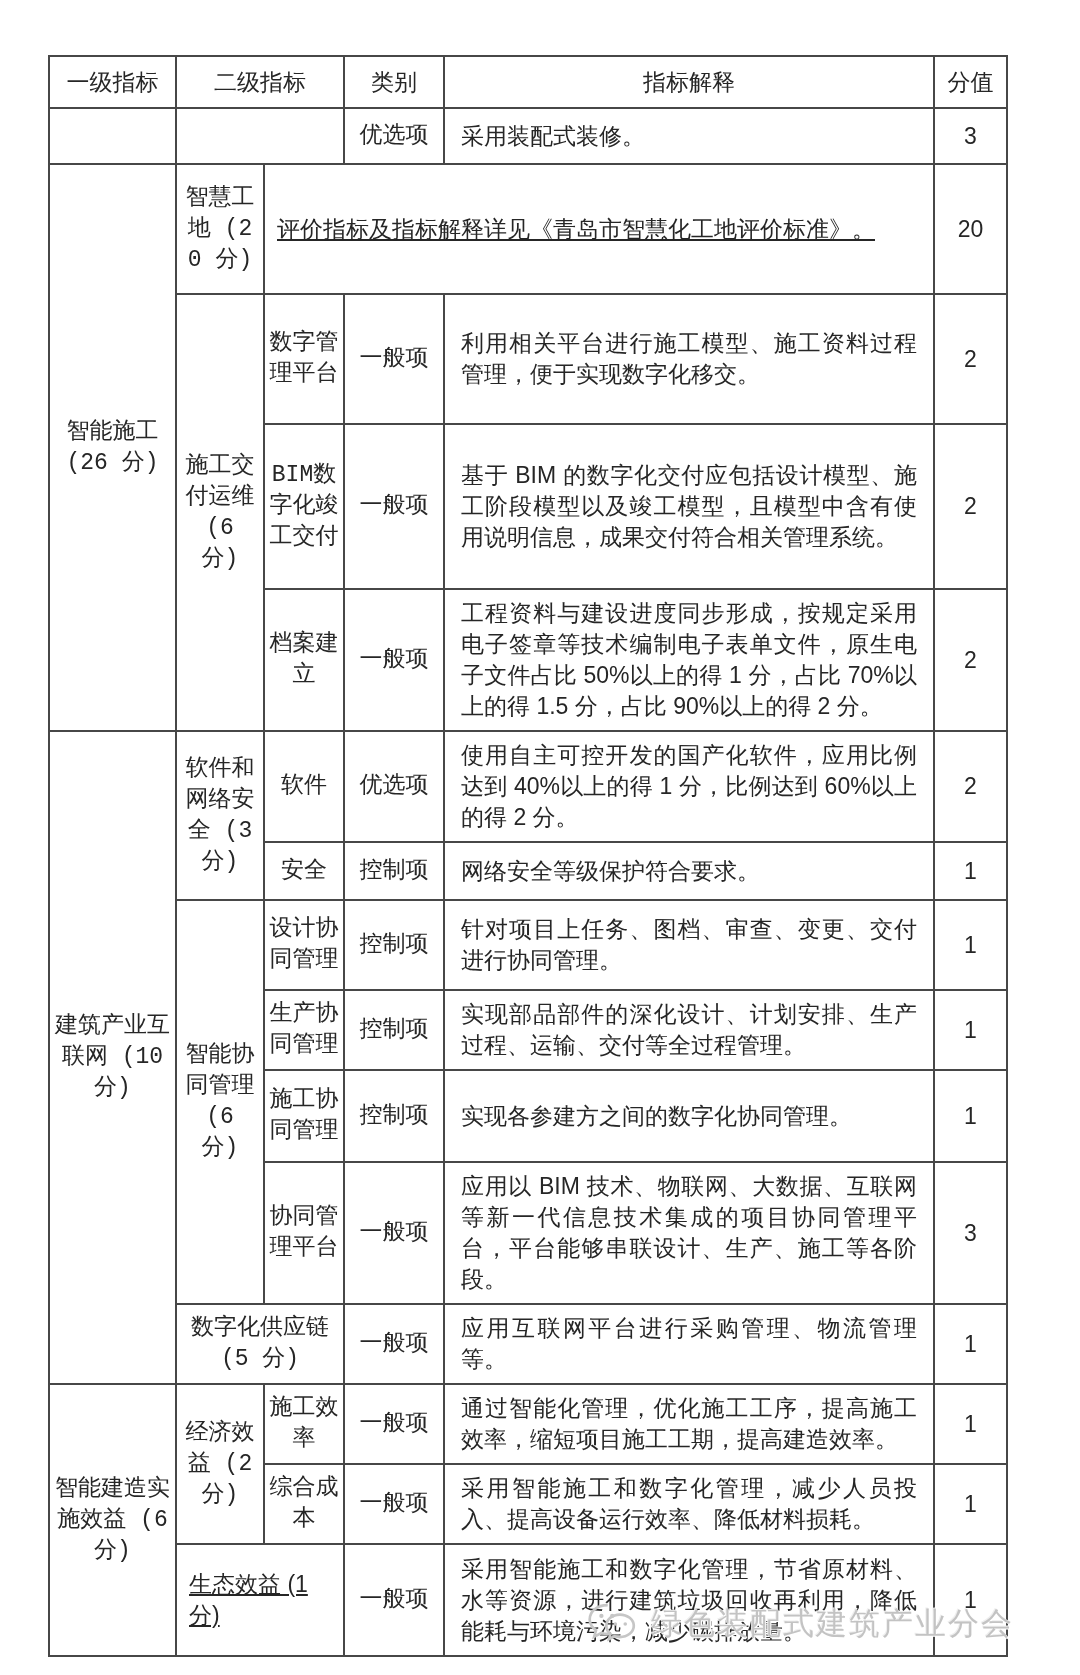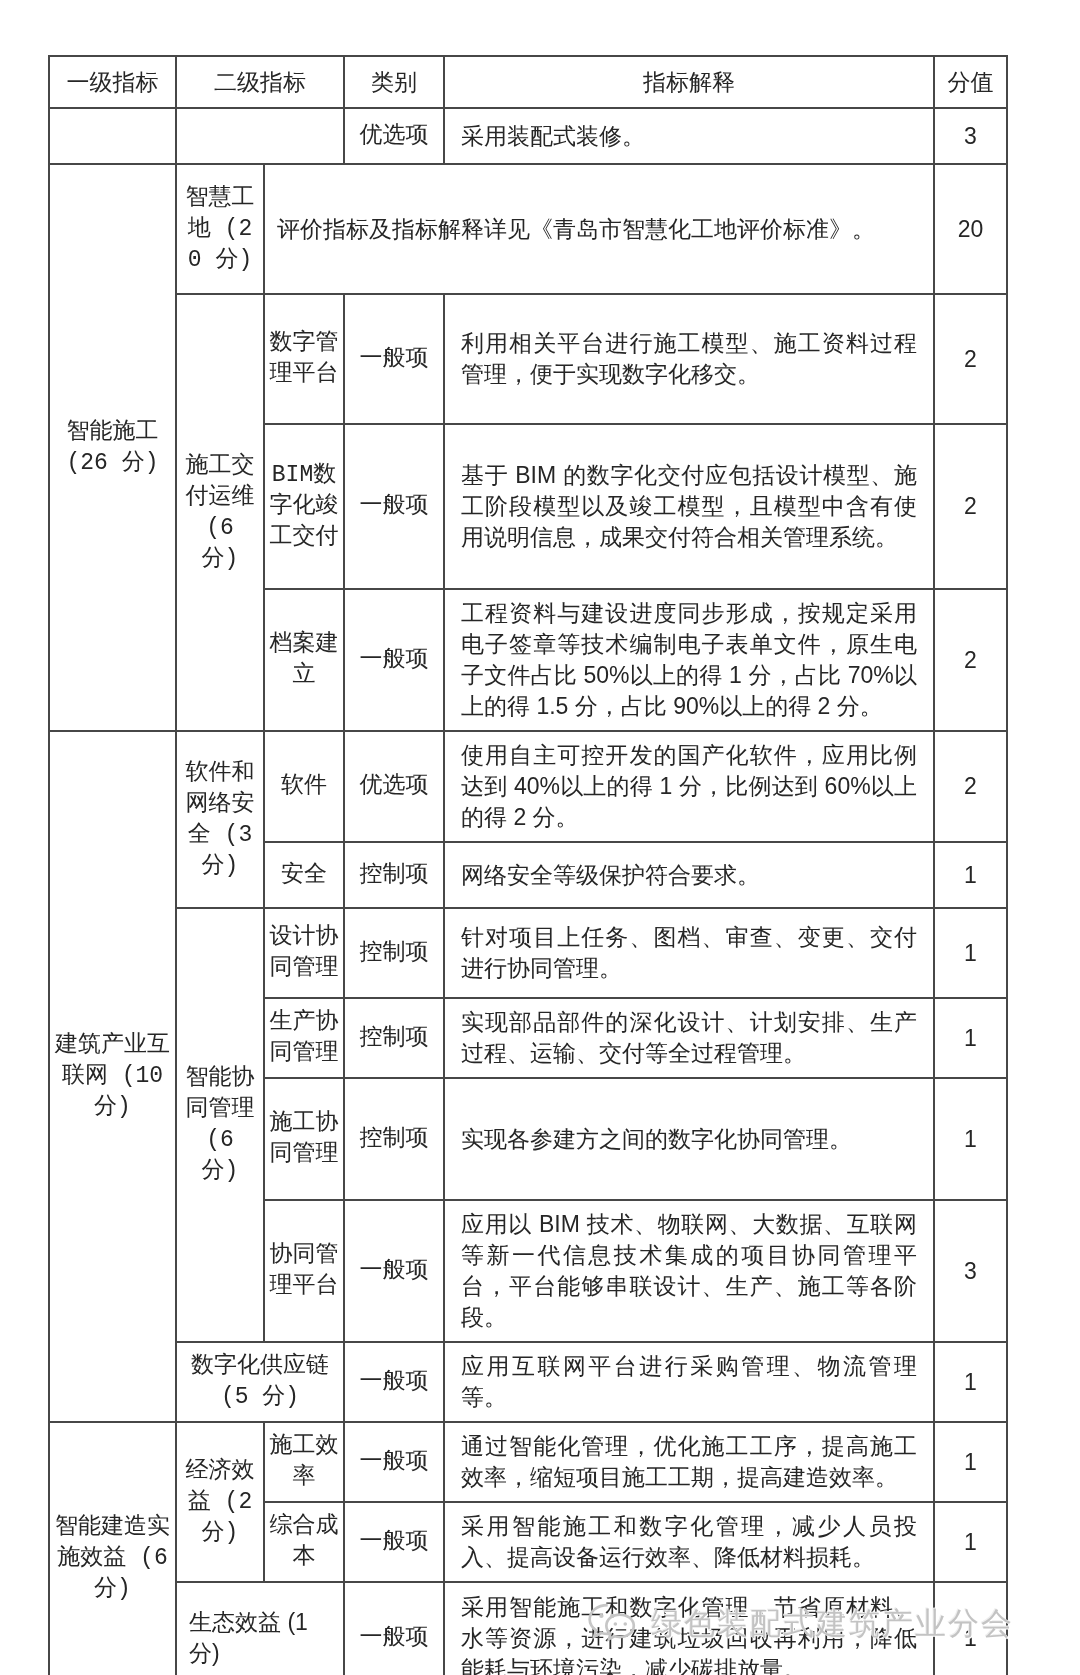--- a/index.html
+++ b/index.html
@@ -22,21 +22,21 @@
     line-height: 31px;
   }
   .indicator-table td, .indicator-table th {
     border: 2px solid #474747;
     font-weight: normal;
     vertical-align: middle;
     background: #ffffff;
     overflow: hidden;
   }
   .c-center { text-align: center; padding: 4px 4px; font-family: Liberation Mono, monospace; }
-  .c-left   { text-align: left;   padding: 4px 6px 4px 12px; }
+  .c-left   { text-align: left;   padding: 4px 6px 4px 12px; text-decoration: underline; }
   .expl {
     text-align: justify;
     text-justify: inter-character;
     padding: 8px 16px;
     margin-top: 8px;
   }
   .score { text-align: center; padding: 4px 2px; }
   .hdr { text-align: center; padding: 6px 2px; }
   .wrapcell { word-break: break-all; margin-top: 32px; }
 
@@ -117,21 +117,21 @@
 
     <tr style="height:102px">
       <td class="c-center wrapcell" rowspan="7">建筑产业互联网 (10 分)</td>
       <td class="c-center wrapcell" rowspan="2">软件和网络安全 (3 分)</td>
       <td class="c-center wrapcell">软件</td>
       <td class="c-center">优选项</td>
       <td class="expl">使用自主可控开发的国产化软件，应用比例达到 40%以上的得 1 分，比例达到 60%以上的得 2 分。</td>
       <td class="score">2</td>
     </tr>
 
-    <tr style="height:66px">
+    <tr style="height:58px">
       <td class="c-center wrapcell">安全</td>
       <td class="c-center">控制项</td>
       <td class="expl">网络安全等级保护符合要求。</td>
       <td class="score">1</td>
     </tr>
 
     <tr style="height:90px">
       <td class="c-center wrapcell" rowspan="4">智能协同管理 (6 分)</td>
       <td class="c-center wrapcell">设计协同管理</td>
       <td class="c-center">控制项</td>
@@ -139,21 +139,21 @@
       <td class="score">1</td>
     </tr>
 
     <tr style="height:76px">
       <td class="c-center wrapcell">生产协同管理</td>
       <td class="c-center">控制项</td>
       <td class="expl">实现部品部件的深化设计、计划安排、生产过程、运输、交付等全过程管理。</td>
       <td class="score">1</td>
     </tr>
 
-    <tr style="height:122px">
+    <tr style="height:92px">
       <td class="c-center wrapcell">施工协同管理</td>
       <td class="c-center">控制项</td>
       <td class="expl">实现各参建方之间的数字化协同管理。</td>
       <td class="score">1</td>
     </tr>
 
     <tr style="height:128px">
       <td class="c-center wrapcell">协同管理平台</td>
       <td class="c-center">一般项</td>
       <td class="expl">应用以 BIM 技术、物联网、大数据、互联网等新一代信息技术集成的项目协同管理平台，平台能够串联设计、生产、施工等各阶段。</td>

